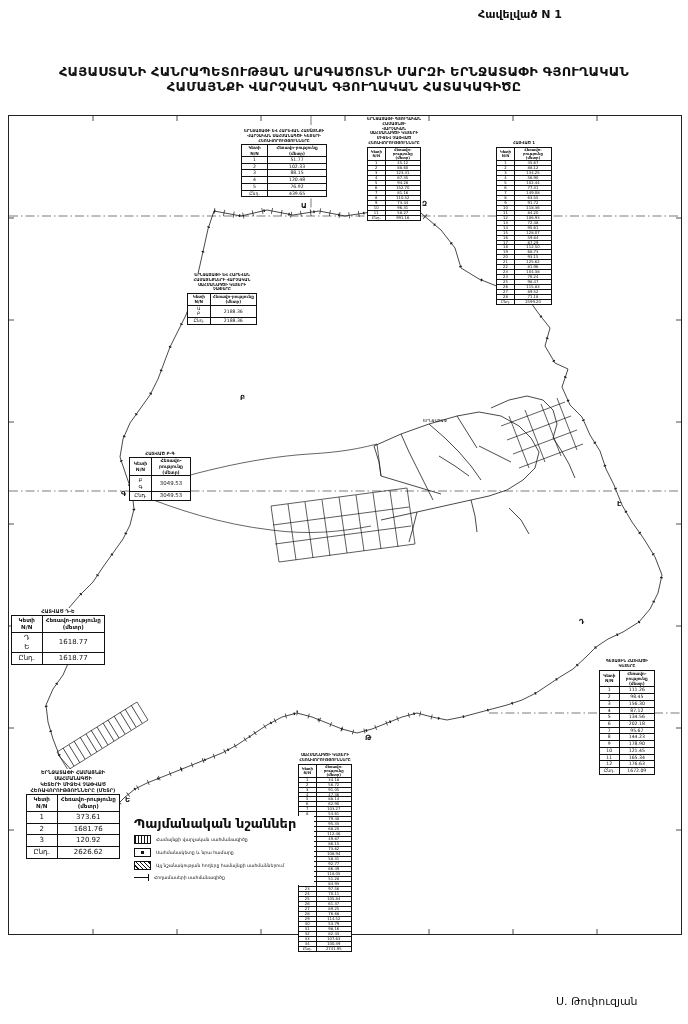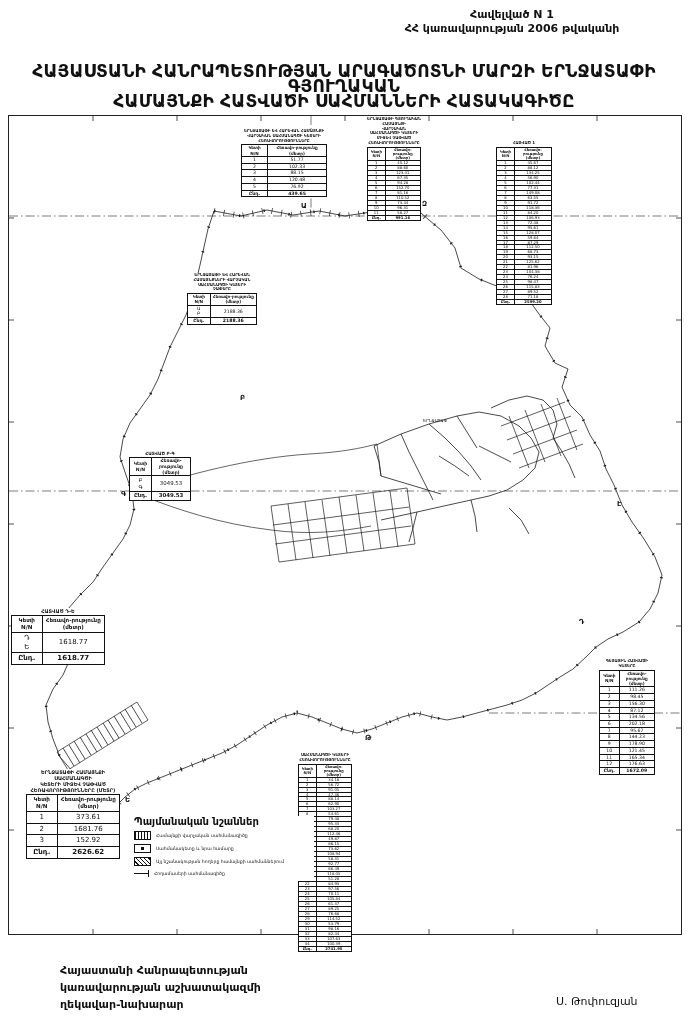--- a/index.html
+++ b/index.html
@@ -1,23 +1,23 @@
 <!DOCTYPE html>
 <html><head>
 <meta charset="utf-8">
 <style>
   html,body{margin:0;padding:0;background:#fff;}
   #page{position:relative;width:688px;height:1024px;background:#fff;overflow:hidden;
         font-family:"DejaVu Sans",sans-serif;color:#111;}
   
-  #hdr{position:absolute;top:8px;right:16px;width:320px;text-align:center;
+  #hdr{position:absolute;top:8px;right:8px;width:320px;text-align:center;
        font-size:11px;font-weight:bold;line-height:14px;}
   
   #ttl{position:absolute;top:64px;left:24px;width:640px;text-align:center;
-       font-size:17px;font-weight:bold;line-height:15px;letter-spacing:.2px;}
+       font-size:13px;font-weight:bold;line-height:15px;letter-spacing:.2px;}
   
   #map{position:absolute;left:8px;top:115px;width:672px;height:818px;
        border:1px solid #222;background:#fff;}
   #map svg{position:absolute;left:0;top:0;}
   .bnd{fill:none;stroke:#1a1a1a;stroke-width:.8;}
   .bnd-dots{fill:none;stroke:#1a1a1a;stroke-width:2.6;stroke-dasharray:1.3 24;}
   .bnd-ticks{fill:none;stroke:#1a1a1a;stroke-width:6;stroke-dasharray:.8 9;opacity:.85;}
   .bnd-ticks2{fill:none;stroke:#1a1a1a;stroke-width:5;stroke-dasharray:.8 11;opacity:.85;}
   .dashline{stroke:#444;stroke-width:.7;stroke-dasharray:9 3 1.5 3;}
   .road{fill:none;stroke:#222;stroke-width:.7;}
@@ -27,65 +27,64 @@
   .tickmark{stroke:#222;stroke-width:.8;}
   .pt-letter{font:bold 7px "DejaVu Sans",sans-serif;fill:#111;}
   .settle-label{font:4px "DejaVu Sans",sans-serif;fill:#111;}
   
   .map-table{position:absolute;background:#fff;z-index:2;}
   .tcap{font-size:4px;font-weight:bold;text-align:center;line-height:1.2;margin-bottom:1px;}
   .ctab{border-collapse:collapse;margin:0 auto;}
   .ctab th,.ctab td{border:.7px solid #111;font-size:4.6px;line-height:1.25;
        padding:0 2px;text-align:center;font-family:"DejaVu Sans",sans-serif;white-space:pre-line;}
   .ctab th{font-weight:bold;font-size:4.2px;}
-  .ctab .tot td{font-weight:bold;}
+  .ctab .tot td{font-weight:normal;}
   .tbl-small .ctab td,.tbl-small .ctab th{font-size:3.8px;padding:0 1px;line-height:1.05;}
   .tbl-big .tcap{font-size:5px;}
   .tbl-big .ctab td{font-size:7px;padding:1px 4px;}
   .tbl-big .ctab th{font-size:5.6px;padding:1px 2px;}
   .tbl-med .ctab td{font-size:5.4px;padding:.5px 3px;}
   .tbl-med .ctab th{font-size:4.6px;}
   .tbl-med .tcap{font-size:4.4px;}
   [data-table="0"]{left:232px;top:13px;width:86px;}
   [data-table="1"]{left:358px;top:1px;width:54px;}
   [data-table="2"]{left:487px;top:25px;width:56px;}
   [data-table="3"]{left:178px;top:157px;width:70px;}
   [data-table="4"]{left:120px;top:335px;width:62px;}
   [data-table="5"]{left:2px;top:492px;width:94px;}
   [data-table="6"]{left:17px;top:653px;width:94px;}
   [data-table="7"]{left:289px;top:637px;width:54px;}
   [data-table="8"]{left:590px;top:543px;width:56px;}
   
   #legend{position:absolute;left:125px;top:700px;width:180px;z-index:2;background:#fff;}
-  #legend .lg-title{font-size:10px;font-weight:bold;margin-bottom:4px;}
+  #legend .lg-title{font-size:13px;font-weight:bold;margin-bottom:4px;}
   .lg-item{display:flex;align-items:center;margin-bottom:4px;}
   .lg-sym{display:inline-block;width:15px;height:7px;margin-right:5px;flex:0 0 15px;}
   .sym-boundary{border:1px solid #111;background:repeating-linear-gradient(90deg,#111 0 1px,transparent 1px 3px);}
   .sym-marker{border:1px solid #111;background:radial-gradient(circle 1.6px at 50% 50%,#111 98%,transparent 100%);}
   .sym-parcel{border:1px solid #111;background:repeating-linear-gradient(45deg,transparent 0 2px,#111 2px 3px);}
   .sym-line{background:linear-gradient(#111,#111) left center/100% 1px no-repeat,
             linear-gradient(#111,#111) right center/1.5px 100% no-repeat;}
   .lg-lab{font-size:4.6px;line-height:1.2;}
   
   #sig{position:absolute;left:60px;top:962px;font-size:11px;font-weight:bold;line-height:17px;}
   #signer{position:absolute;left:556px;top:995px;font-size:11px;font-weight:normal;}
 </style>
 </head>
 <body>
 
 <div id="page">
 
   <div id="hdr">
     <div>Հավելված N 1</div>
-    <div>ՀՀ կառավարության 2006 թվականի</div>
   </div>
 
   <div id="ttl">
     <div>ՀԱՅԱՍՏԱՆԻ ՀԱՆՐԱՊԵՏՈՒԹՅԱՆ ԱՐԱԳԱԾՈՏՆԻ ՄԱՐԶԻ ԵՐՆՋԱՏԱՓԻ ԳՅՈՒՂԱԿԱՆ</div>
-    <div>ՀԱՄԱՅՆՔԻ ՀԱՏՎԱԾԻ ՍԱՀՄԱՆՆԵՐԻ ՀԱՏԱԿԱԳԻԾԸ</div>
+    <div>ՀԱՄԱՅՆՔԻ ՎԱՐՉԱԿԱՆ ԳՅՈՒՂԱԿԱՆ ՀԱՏԱԿԱԳԻԾԸ</div>
   </div>
 
   <div id="map">
     <svg width="672" height="818" viewBox="0 0 672 818">
 
       <g>
         <line class="tickmark" x1="84" y1="0" x2="84" y2="5"></line>
           <line class="tickmark" x1="168" y1="0" x2="168" y2="5"></line>
           <line class="tickmark" x1="252" y1="0" x2="252" y2="5"></line>
           <line class="tickmark" x1="336" y1="0" x2="336" y2="5"></line>
@@ -522,21 +521,21 @@
             <tr>
               <td>1</td>
               <td>373.61</td>
             </tr>
             <tr>
               <td>2</td>
               <td>1681.76</td>
             </tr>
             <tr>
               <td>3</td>
-              <td>152.92</td>
+              <td>120.92</td>
             </tr>
             <tr class="tot">
               <td>Ընդ.</td>
               <td>2626.62</td>
             </tr>
           </tbody>
         </table>
       </div>
     <div class="map-table tbl-small" data-table="7">
         <div class="tcap">
@@ -775,20 +774,15 @@
             <span class="lg-lab">Այլ նշանակության հողերը համայնքի սահմաններում</span>
           </div>
           <div class="lg-item">
             <span class="lg-sym sym-line"></span>
             <span class="lg-lab">Հողամասերի սահմանագիծը</span>
           </div>
         </div>
     </div>
   </div>
 
-  <div id="sig">
-    <div>Հայաստանի Հանրապետության</div>
-    <div>կառավարության աշխատակազմի</div>
-    <div>ղեկավար-նախարար</div>
-  </div>
   <div id="signer">Ս. Թոփուզյան</div>
 
 </div>
 
 </body></html>

